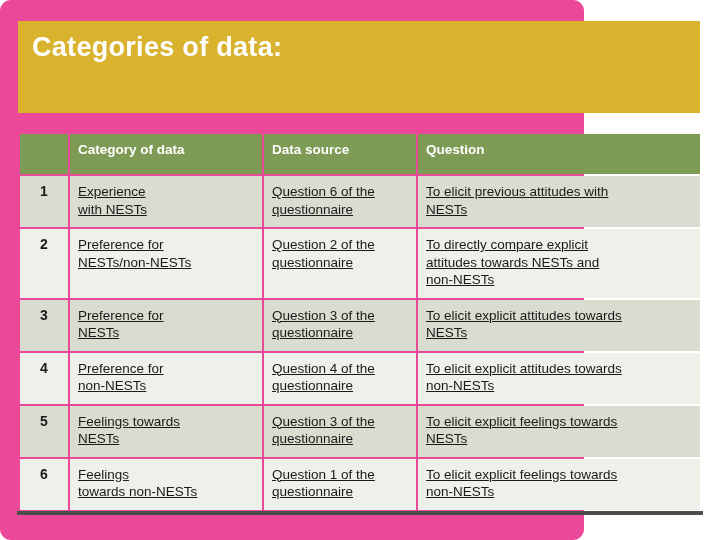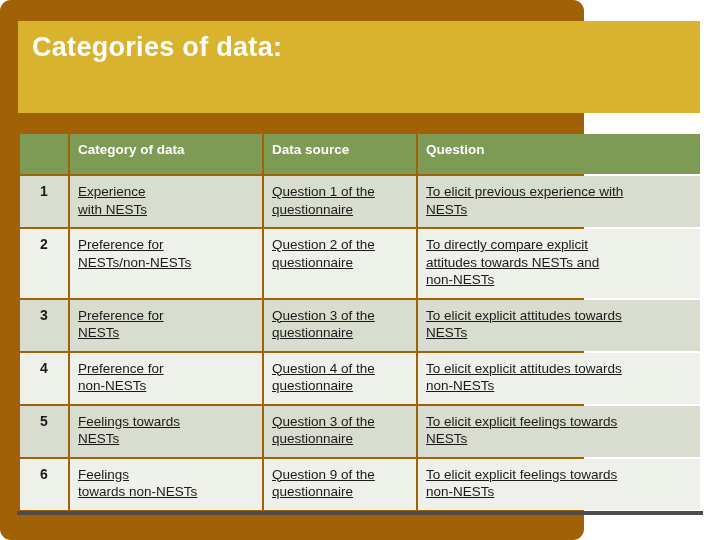--- a/index.html
+++ b/index.html
@@ -13,21 +13,21 @@
     font-family: "Liberation Sans", sans-serif;
     overflow: hidden;
     position: relative;
   }
 
   .slide {
     position: absolute;
     inset: 0;
     width: 584px;
     height: 540px;
-    background: #a16207;
+    background: #ec4899;
     border-radius: 11px;
   }
 
   
   .title-banner {
     position: absolute;
     left: 18px;
     top: 21px;
     width: 682px;
     height: 92px;
@@ -142,25 +142,25 @@
     </thead>
     <tbody>
 
       <tr class="row-odd">
         <td class="num-cell">1</td>
         <td>
             <span class="cell-text">Experience
 with NESTs</span>
           </td>
         <td>
-            <span class="cell-text">Question 1 of the
-questionnaire</span>
-          </td>
-        <td>
-            <span class="cell-text">To elicit previous experience with
+            <span class="cell-text">Question 6 of the
+questionnaire</span>
+          </td>
+        <td>
+            <span class="cell-text">To elicit previous attitudes with
 NESTs</span>
           </td>
       </tr>
 
       <tr class="row-even">
         <td class="num-cell">2</td>
         <td>
             <span class="cell-text">Preference for
 NESTs/non-NESTs</span>
           </td>
@@ -223,21 +223,21 @@
           </td>
       </tr>
 
       <tr class="row-even">
         <td class="num-cell">6</td>
         <td>
             <span class="cell-text">Feelings
 towards non-NESTs</span>
           </td>
         <td>
-            <span class="cell-text">Question 9 of the
+            <span class="cell-text">Question 1 of the
 questionnaire</span>
           </td>
         <td>
             <span class="cell-text">To elicit explicit feelings towards
 non-NESTs</span>
           </td>
       </tr>
 
     </tbody>
   </table>

